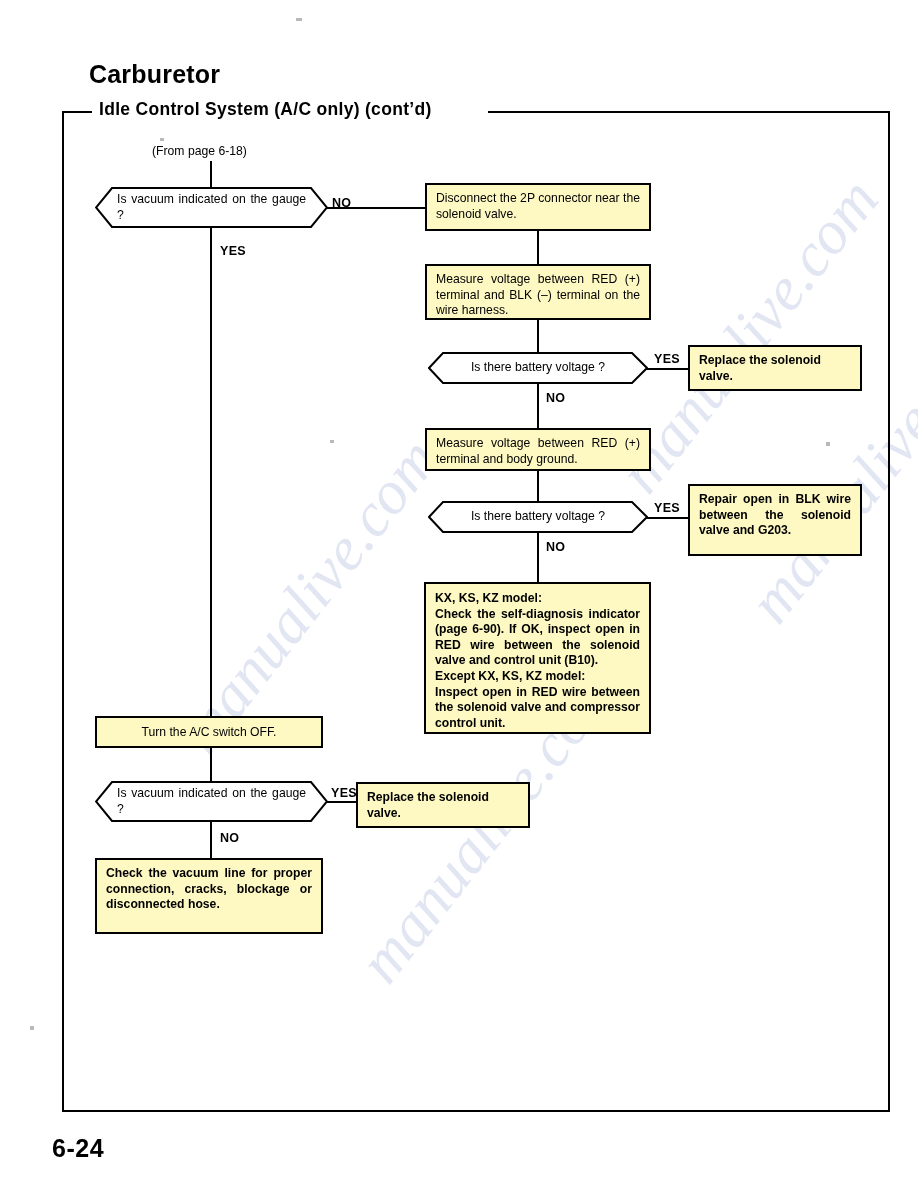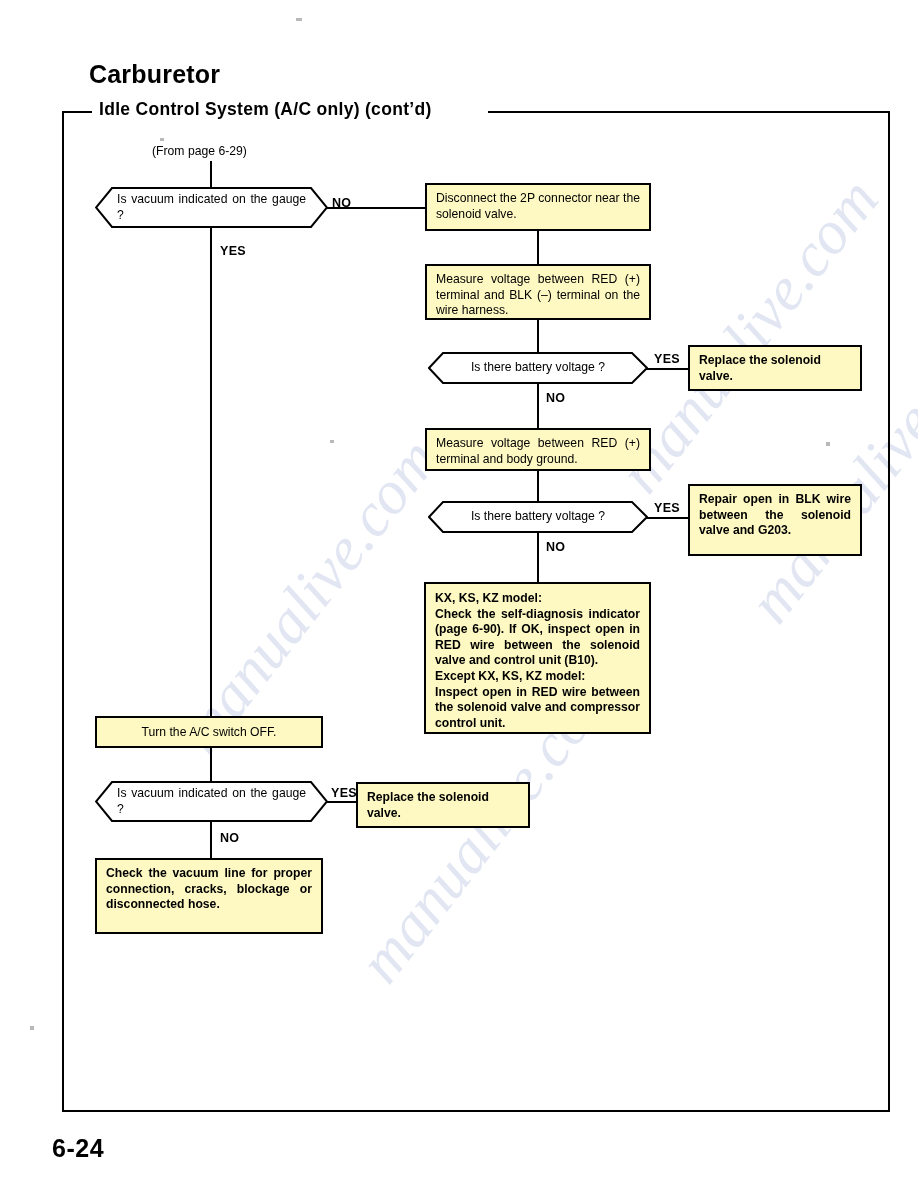--- a/index.html
+++ b/index.html
@@ -207,21 +207,21 @@
   <div class="sub-title">Idle Control System (A/C only) (cont’d)</div>
 
   <div class="frame-top-left"></div>
   <div class="frame-top-right"></div>
   <div class="frame-left"></div>
   <div class="frame-right"></div>
   <div class="frame-bottom"></div>
 
   <div class="page-number">6-24</div>
 
-  <div class="note-label" style="left:152px; top:144px;">(From page 6-29)</div>
+  <div class="note-label" style="left:152px; top:144px;">(From page 6-18)</div>
   <div class="vline" style="left:210px; top:161px; height:28px;"></div>
 
   <div class="hex" style="left:95px; top:187px; width:233px; height:41px;">
     <svg width="233" height="41" viewBox="0 0 233 41">
       <polygon points="17,1 216,1 232,20.5 216,40 17,40 1,20.5" fill="#ffffff" stroke="#000000" stroke-width="2"></polygon>
     </svg>
     <div class="hex-label" style="padding:0 22px 0 22px;">
       <span style="text-align:justify; text-align-last:left;">Is vacuum indicated on the gauge ?</span>
     </div>
   </div>

